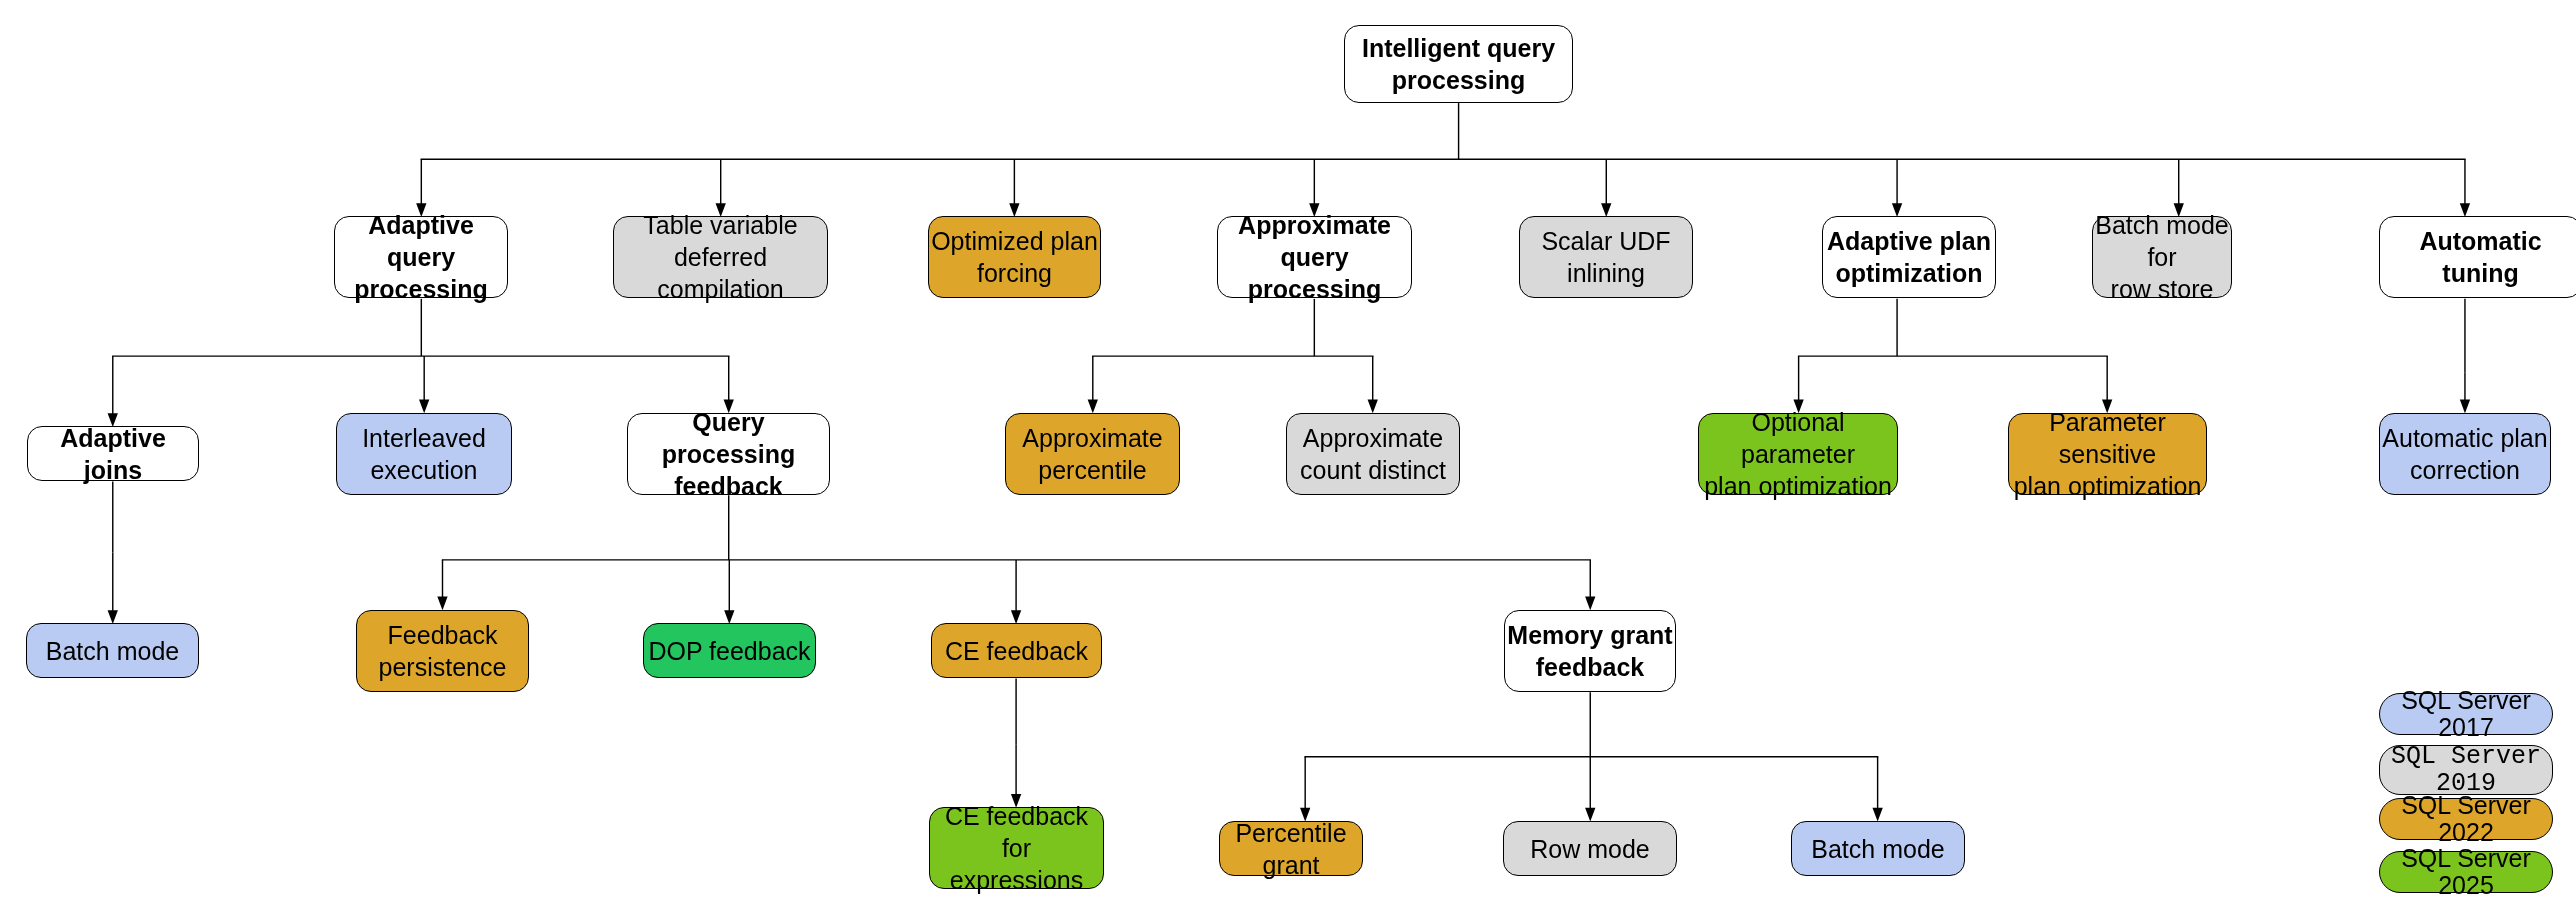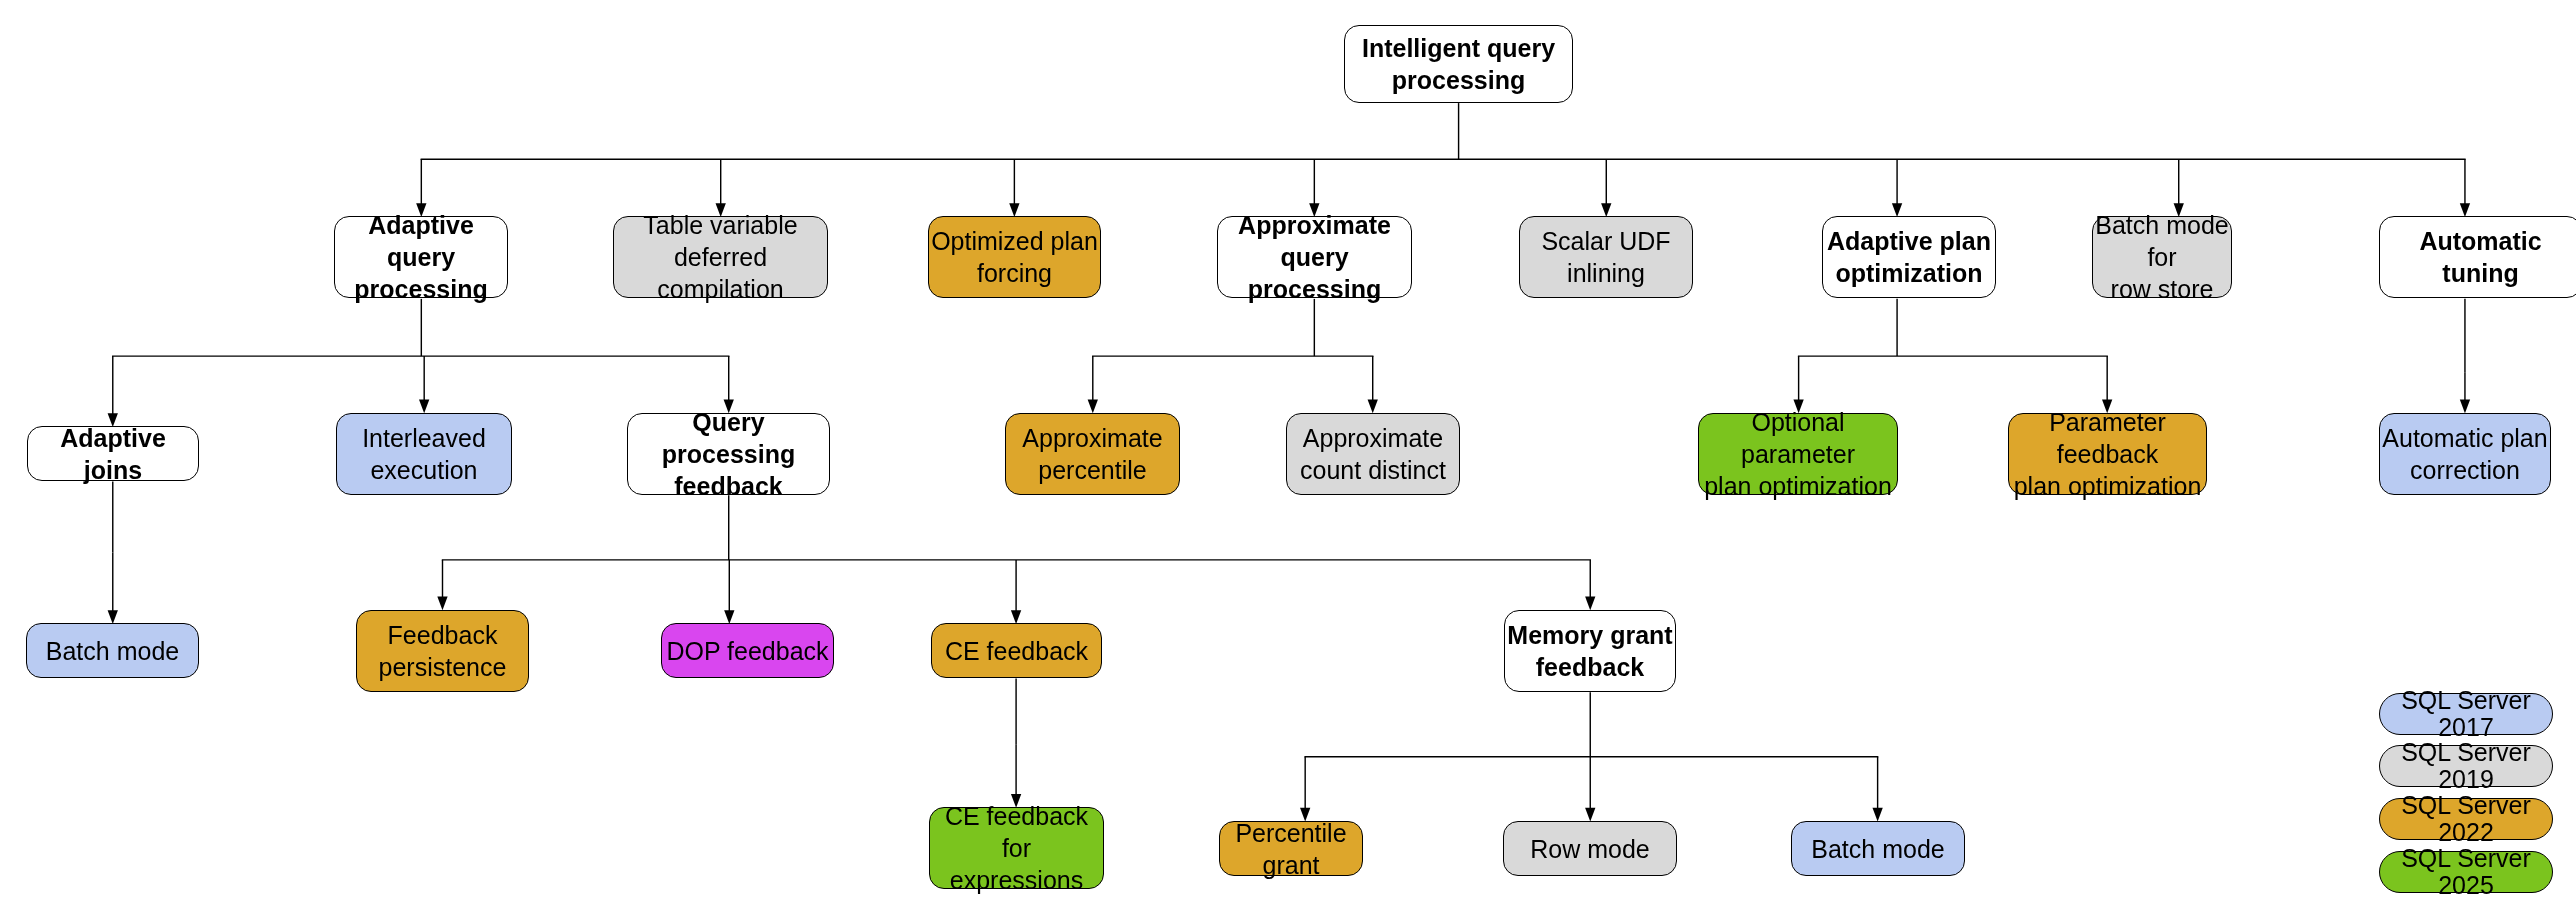--- a/index.html
+++ b/index.html
@@ -145,42 +145,42 @@
       <div class="node" style="left: 336px; top: 413px; width: 176px; height: 82px; background: rgb(185, 203, 242);"><span>Interleaved
 execution</span></div>
       <div class="node bold" style="left: 627px; top: 413px; width: 203px; height: 82px; background: rgb(255, 255, 255);"><span>Query processing
 feedback</span></div>
       <div class="node" style="left: 1005px; top: 413px; width: 175px; height: 82px; background: rgb(221, 166, 43);"><span>Approximate
 percentile</span></div>
       <div class="node" style="left: 1286px; top: 413px; width: 174px; height: 82px; background: rgb(217, 217, 217);"><span>Approximate
 count distinct</span></div>
       <div class="node" style="left: 1698px; top: 413px; width: 200px; height: 82px; background: rgb(123, 196, 30);"><span>Optional parameter
 plan optimization</span></div>
-      <div class="node" style="left: 2008px; top: 413px; width: 199px; height: 82px; background: rgb(221, 166, 43);"><span>Parameter feedback
+      <div class="node" style="left: 2008px; top: 413px; width: 199px; height: 82px; background: rgb(221, 166, 43);"><span>Parameter sensitive
 plan optimization</span></div>
       <div class="node" style="left: 2379px; top: 413px; width: 172px; height: 82px; background: rgb(185, 203, 242);"><span>Automatic plan
 correction</span></div>
       <div class="node" style="left: 26px; top: 623px; width: 173px; height: 55px; background: rgb(185, 203, 242);"><span>Batch mode</span></div>
       <div class="node" style="left: 356px; top: 610px; width: 173px; height: 82px; background: rgb(221, 166, 43);"><span>Feedback
 persistence</span></div>
-      <div class="node" style="left: 643px; top: 623px; width: 173px; height: 55px; background: #d946ef; margin-left: 18px;"><span>DOP feedback</span></div>
+      <div class="node" style="left: 643px; top: 623px; width: 173px; height: 55px; background: #22c55e;"><span>DOP feedback</span></div>
       <div class="node" style="left: 931px; top: 623px; width: 171px; height: 55px; background: rgb(221, 166, 43);"><span>CE feedback</span></div>
       <div class="node bold" style="left: 1504px; top: 610px; width: 172px; height: 82px; background: rgb(255, 255, 255);"><span>Memory grant
 feedback</span></div>
       <div class="node" style="left: 929px; top: 807px; width: 175px; height: 82px; background: rgb(123, 196, 30);"><span>CE feedback for
 expressions</span></div>
       <div class="node" style="left: 1219px; top: 821px; width: 144px; height: 55px; background: rgb(221, 166, 43);"><span>Percentile grant</span></div>
       <div class="node" style="left: 1503px; top: 821px; width: 174px; height: 55px; background: rgb(217, 217, 217);"><span>Row mode</span></div>
       <div class="node" style="left: 1791px; top: 821px; width: 174px; height: 55px; background: rgb(185, 203, 242);"><span>Batch mode</span></div>
     </div>
   <div id="legend">
       <div class="legend-pill" style="left: 2379px; top: 693px; width: 174px; height: 42px; background: rgb(185, 203, 242);">
         <span>SQL Server 2017</span>
       </div>
-      <div class="legend-pill" style="left: 2379px; top: 745px; width: 174px; height: 42px; background: rgb(217, 217, 217);">
+      <div class="legend-pill" style="left: 2379px; top: 745px; width: 174px; height: 50px; background: rgb(217, 217, 217); font-family: Liberation Mono, monospace;">
         <span>SQL Server 2019</span>
       </div>
       <div class="legend-pill" style="left: 2379px; top: 798px; width: 174px; height: 42px; background: rgb(221, 166, 43);">
         <span>SQL Server 2022</span>
       </div>
       <div class="legend-pill" style="left: 2379px; top: 851px; width: 174px; height: 42px; background: rgb(123, 196, 30);">
         <span>SQL Server 2025</span>
       </div>
     </div>
 </div>

